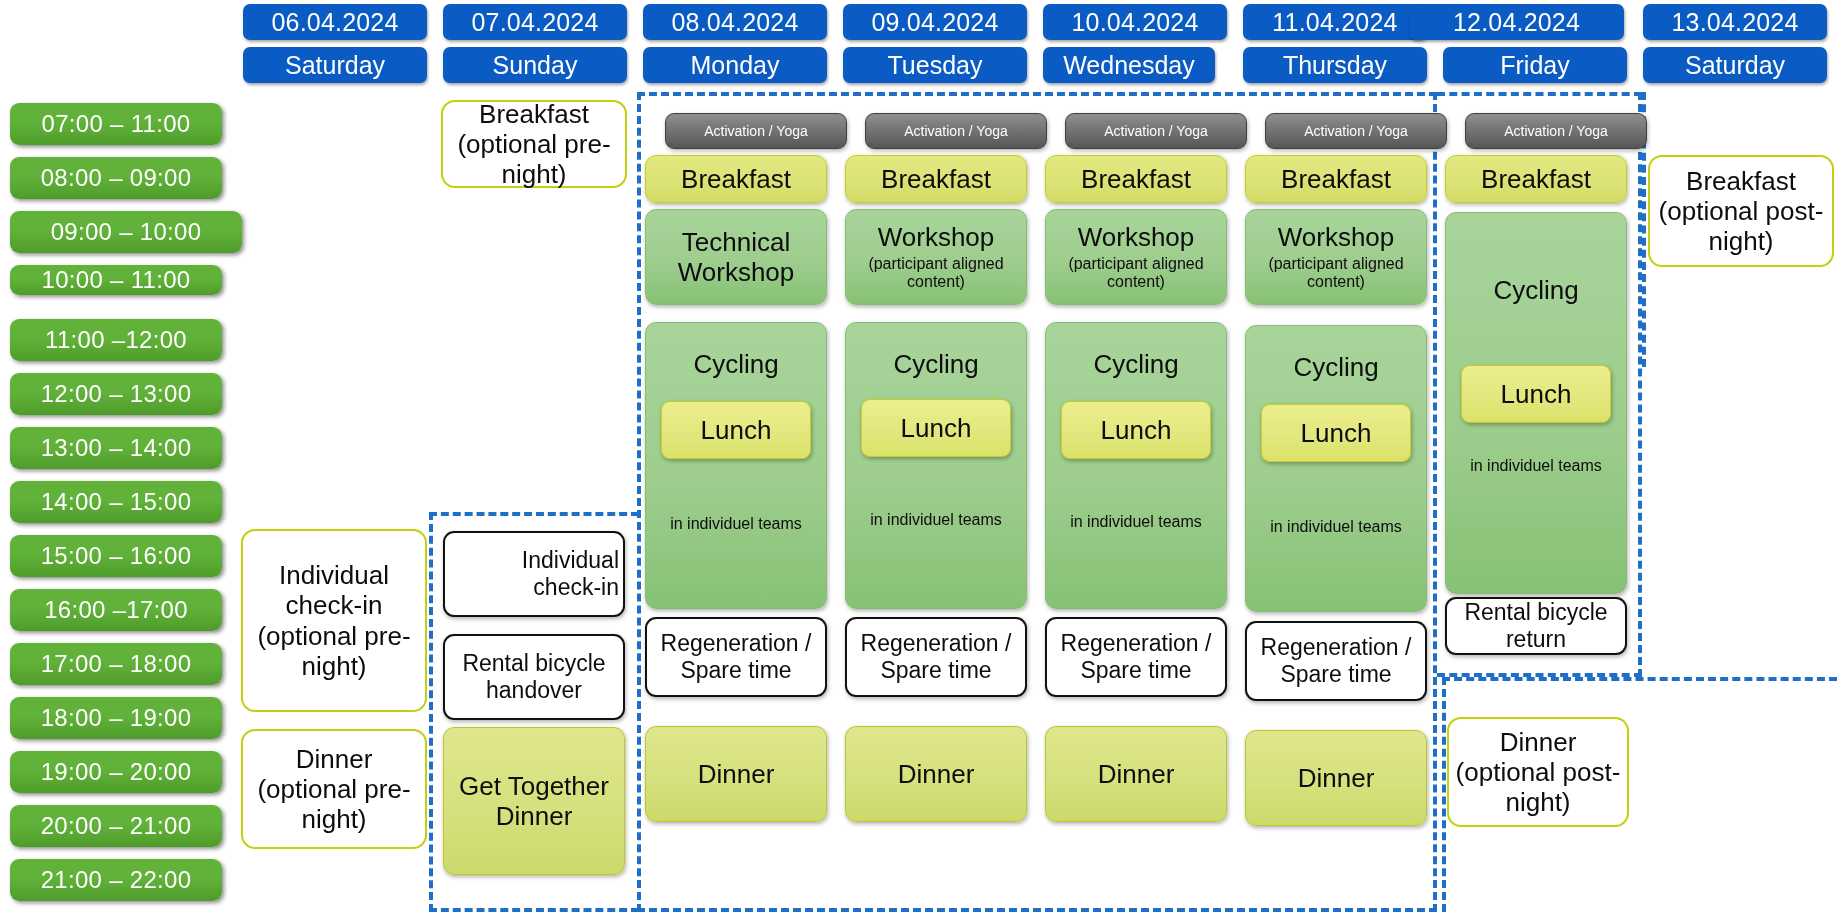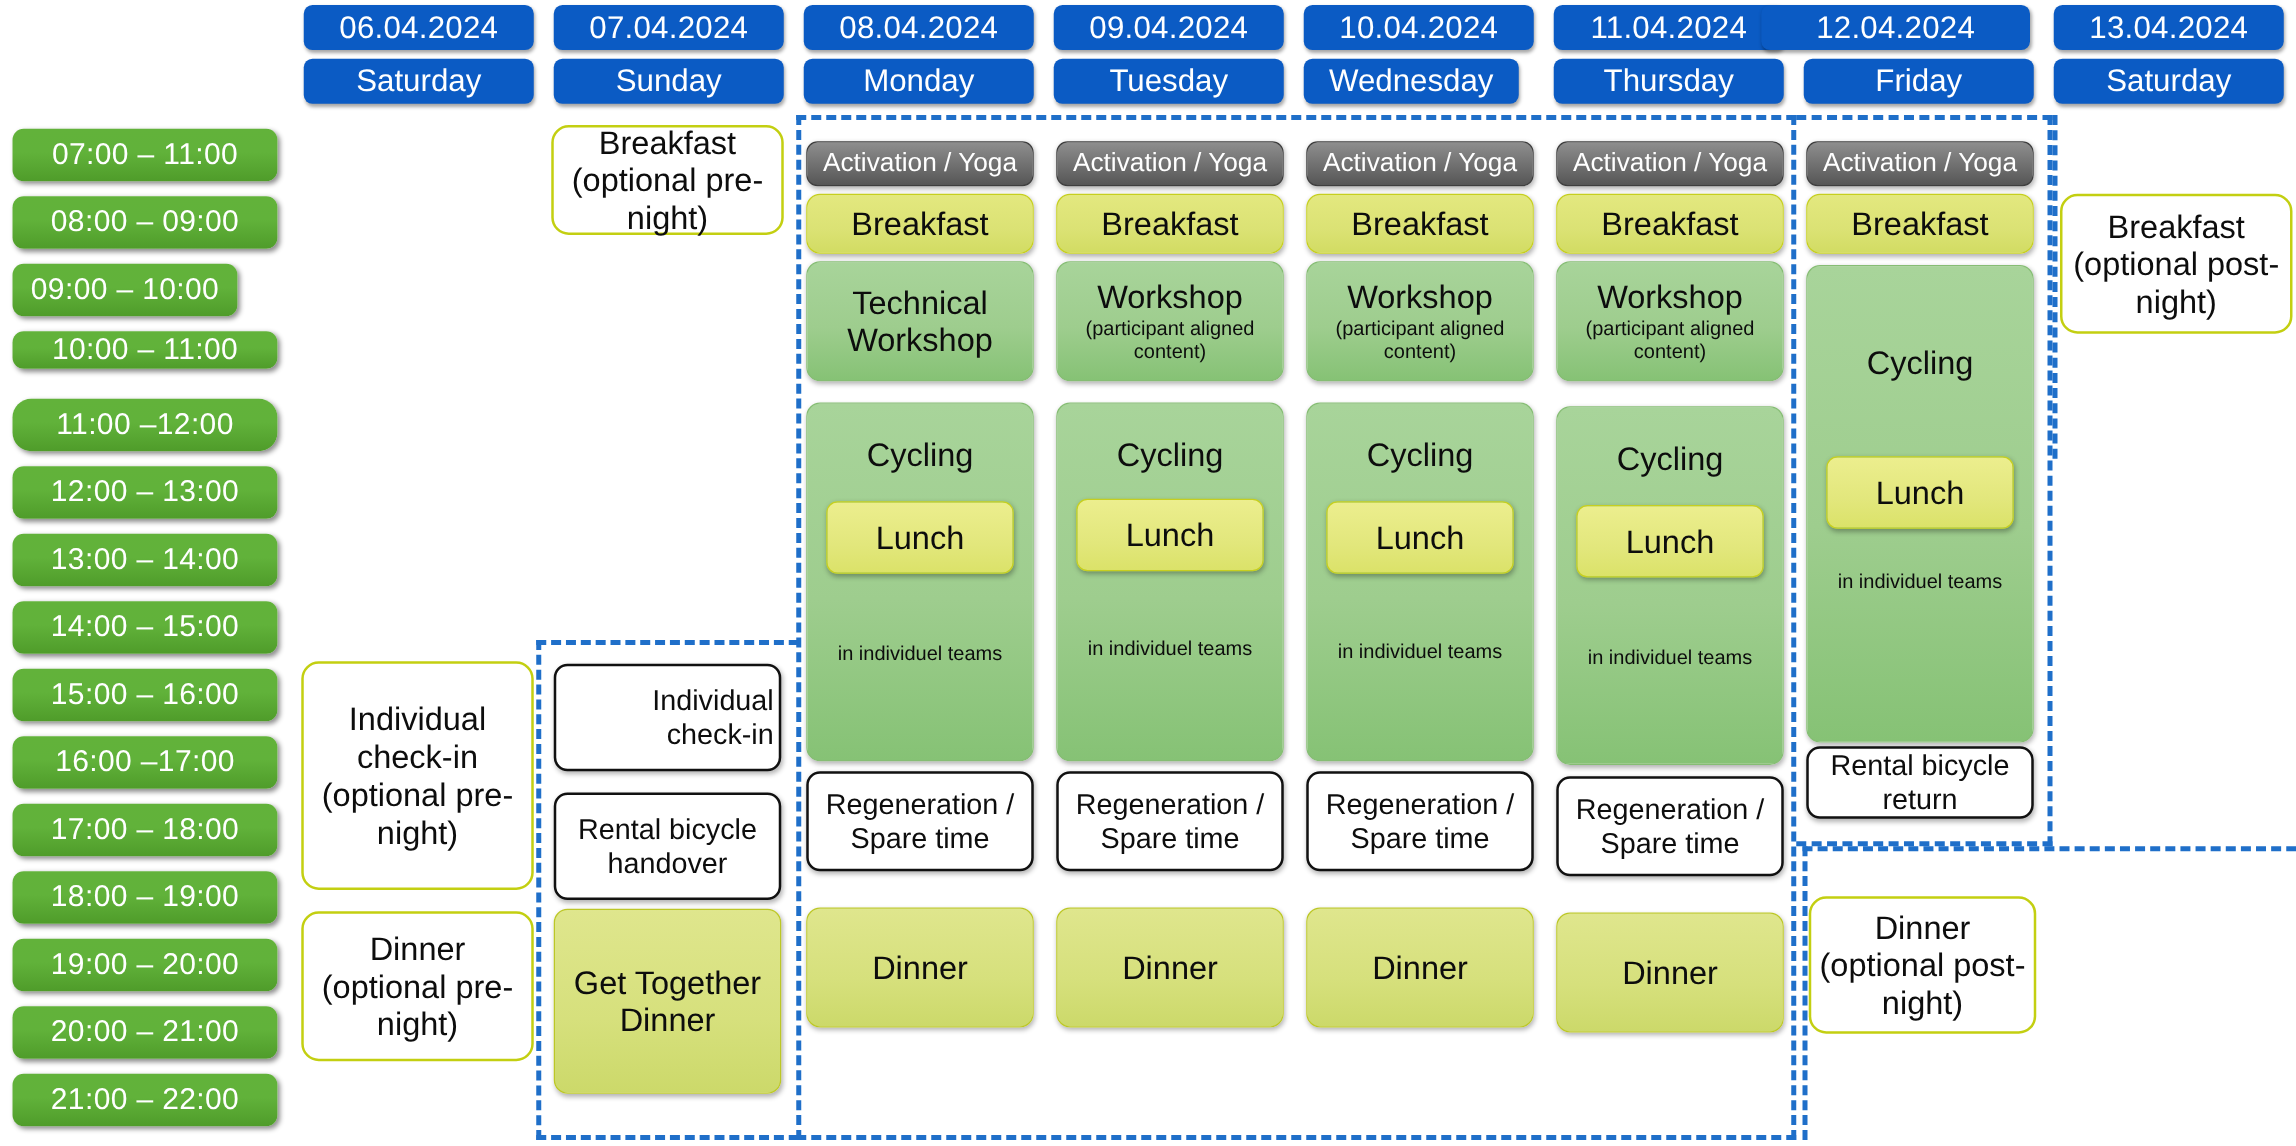--- a/index.html
+++ b/index.html
@@ -37,21 +37,21 @@
   .card{
     display:flex;flex-direction:column;align-items:center;justify-content:center;
     text-align:center;color:#0d0d0d;border-radius:11px;
     box-shadow:1px 2px 4px rgba(0,0,0,.30);
     padding:2px 4px;line-height:1.16;
   }
   .card .sub{font-size:16px;margin-top:2px;}
 
   .c-gray{
     background:linear-gradient(180deg,#8e8e8e 0%,#6f6f6f 55%,#565656 100%);
-    color:#ffffff;border:1.5px solid #3f3f3f;font-size:21px;border-radius:9px;
+    color:#ffffff;border:1.5px solid #3f3f3f;font-size:14px;border-radius:9px;margin-left:20px;
   }
   .c-yellow{
     background:linear-gradient(180deg,#e3e87f 0%,#dbe274 60%,#d2dc63 100%);
     border:1.5px solid #c6cf1f;font-size:26px;
   }
   .c-lunch{
     background:linear-gradient(180deg,#ecee8e 0%,#e2e77c 60%,#dbe269 100%);
     border:1.5px solid #c6cf1f;font-size:26px;border-radius:9px;
   }
   .c-dinner{
@@ -100,23 +100,23 @@
   <div class="abs datechip" style="left:1409px;top:4px;width:215px;height:36px;">12.04.2024</div>
   <div class="abs daychip" style="left:1443px;top:47px;width:184px;height:36px;">Friday</div>
 
   <div class="abs datechip" style="left:1643px;top:4px;width:184px;height:36px;">13.04.2024</div>
   <div class="abs daychip" style="left:1643px;top:47px;width:184px;height:36px;">Saturday</div>
 </div>
 
 <div>
   <div class="abs timechip" style="left:10px;top:103px;width:212px;height:42px;">07:00 – 11:00</div>
   <div class="abs timechip" style="left:10px;top:157px;width:212px;height:42px;">08:00 – 09:00</div>
-  <div class="abs timechip" style="left:10px;top:211px;width:180px;height:42px;">09:00 – 10:00</div>
+  <div class="abs timechip" style="left:10px;top:211px;width:232px;height:42px;">09:00 – 10:00</div>
   <div class="abs timechip" style="left:10px;top:265px;width:212px;height:30px;">10:00 – 11:00</div>
-  <div class="abs timechip" style="left:10px;top:319px;width:212px;height:42px;border-radius:15px;">11:00 –12:00</div>
+  <div class="abs timechip" style="left:10px;top:319px;width:212px;height:42px;">11:00 –12:00</div>
   <div class="abs timechip" style="left:10px;top:373px;width:212px;height:42px;">12:00 – 13:00</div>
   <div class="abs timechip" style="left:10px;top:427px;width:212px;height:42px;">13:00 – 14:00</div>
   <div class="abs timechip" style="left:10px;top:481px;width:212px;height:42px;">14:00 – 15:00</div>
   <div class="abs timechip" style="left:10px;top:535px;width:212px;height:42px;">15:00 – 16:00</div>
   <div class="abs timechip" style="left:10px;top:589px;width:212px;height:42px;">16:00 –17:00</div>
   <div class="abs timechip" style="left:10px;top:643px;width:212px;height:42px;">17:00 – 18:00</div>
   <div class="abs timechip" style="left:10px;top:697px;width:212px;height:42px;">18:00 – 19:00</div>
   <div class="abs timechip" style="left:10px;top:751px;width:212px;height:42px;">19:00 – 20:00</div>
   <div class="abs timechip" style="left:10px;top:805px;width:212px;height:42px;">20:00 – 21:00</div>
   <div class="abs timechip" style="left:10px;top:859px;width:212px;height:42px;">21:00 – 22:00</div>

